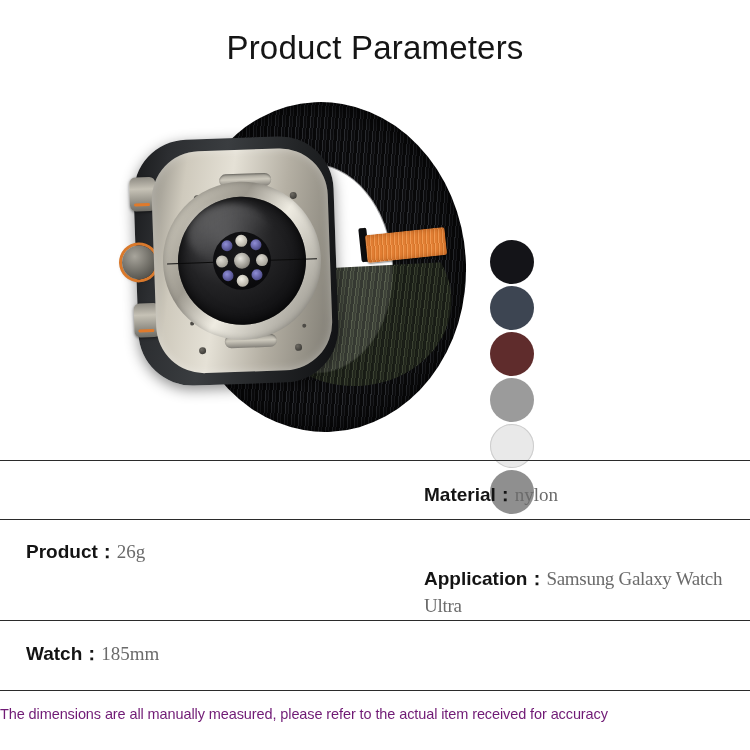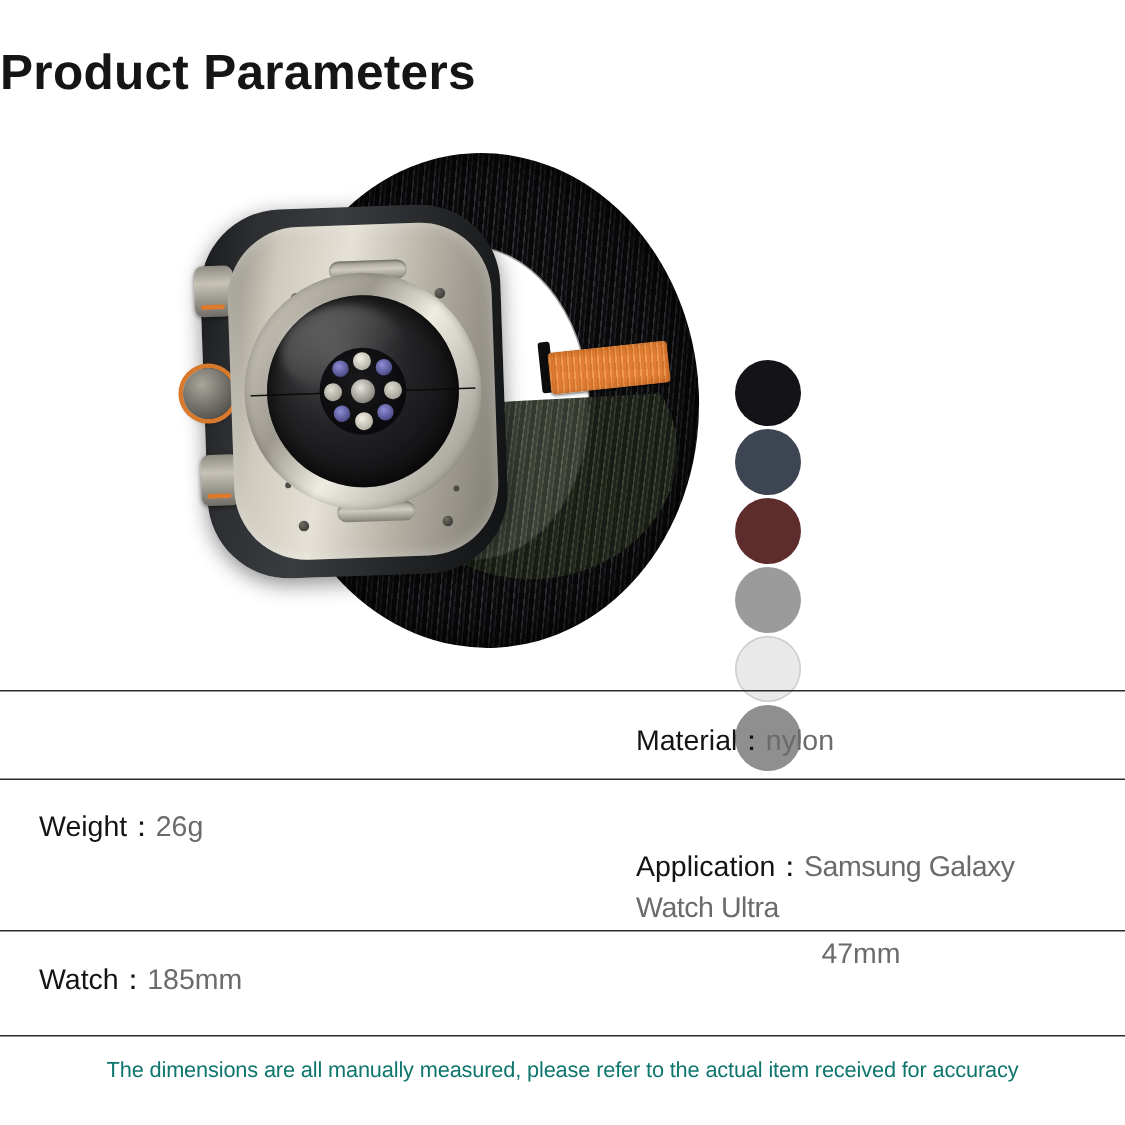--- a/index.html
+++ b/index.html
@@ -15,22 +15,23 @@
     overflow: hidden;
     color: #1a1a1a;
   }
 
   
   .page-title {
     position: absolute;
     top: 28px;
     left: 0;
     width: 750px;
+    text-align: center;
     font-size: 33px;
-    font-weight: 700;
+    font-weight: 400;
     letter-spacing: 0.2px;
     color: #151515;
     line-height: 40px;
   }
 
   
   .hero {
     position: absolute;
     top: 92px;
     left: 0;
@@ -317,25 +318,26 @@
   .rule.r4 { top: 690px; }
 
   .spec {
     position: absolute;
     font-size: 19px;
     line-height: 27px;
     white-space: nowrap;
   }
   .spec .lbl {
     color: #141414;
-    font-weight: 400;
+    font-weight: 700;
   }
   .spec .val {
     color: #6b6b6b;
     font-weight: 400;
+    font-family: Liberation Serif, serif;
   }
   
   .spec-material { left: 424px; top: 481px; }
   
   .spec-weight { left: 26px; top: 538px; }
   
   .spec-application {
     left: 424px;
     top: 565px;
     width: 300px;
@@ -350,23 +352,22 @@
     margin-top: 4px;
   }
   
   .spec-size { left: 26px; top: 640px; }
 
   .footnote {
     position: absolute;
     top: 706px;
     left: 0;
     width: 750px;
-    text-align: center;
     font-size: 14.5px;
-    color: #0f766e;
+    color: #701a75;
     letter-spacing: -0.1px;
   }
 </style>
 </head>
 <body>
 
 <div class="page-title">Product Parameters</div>
 
 <div class="hero">
 
@@ -430,25 +431,24 @@
 <div class="rule r1"></div>
 <div class="rule r2"></div>
 <div class="rule r3"></div>
 <div class="rule r4"></div>
 
 <div class="spec spec-material">
   <span class="lbl">Material：</span><span class="val">nylon</span>
 </div>
 
 <div class="spec spec-weight">
-  <span class="lbl">Weight：</span><span class="val">26g</span>
+  <span class="lbl">Product：</span><span class="val">26g</span>
 </div>
 
 <div class="spec spec-application">
   <span class="lbl">Application：</span><span class="val">Samsung Galaxy Watch Ultra</span>
-  <span class="line2">47mm</span>
 </div>
 
 <div class="spec spec-size">
   <span class="lbl">Watch：</span><span class="val">185mm</span>
 </div>
 
 <div class="footnote">The dimensions are all manually measured, please refer to the actual item received for accuracy</div>
 
 </body></html>

